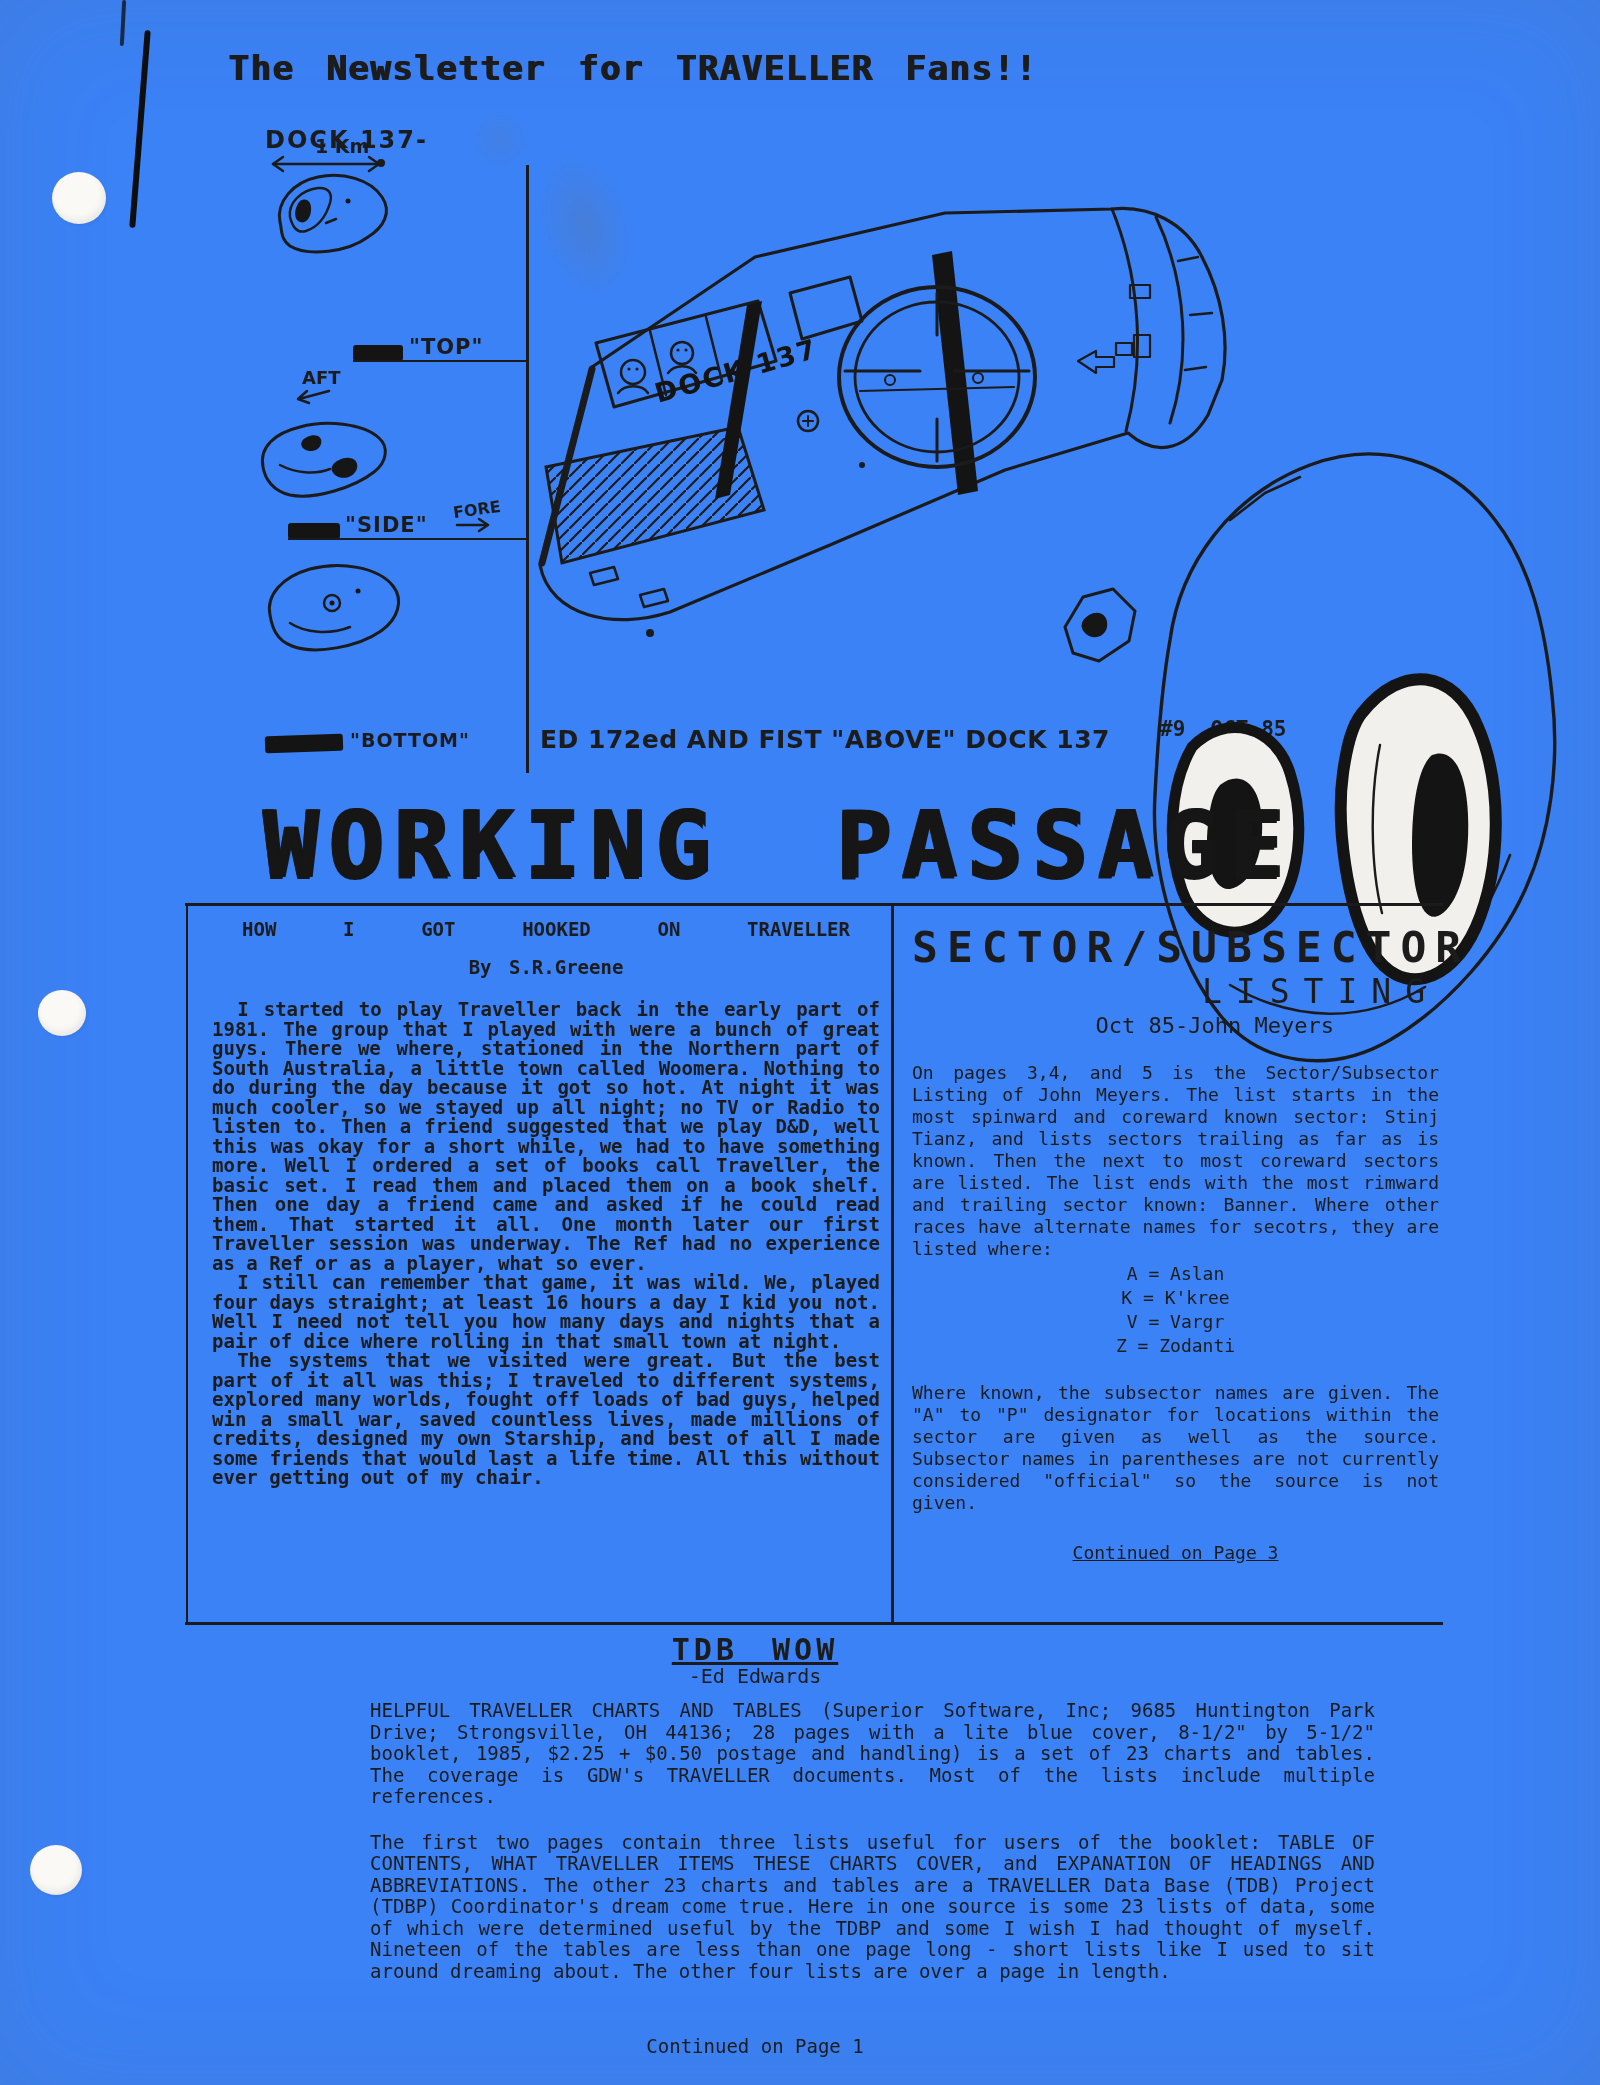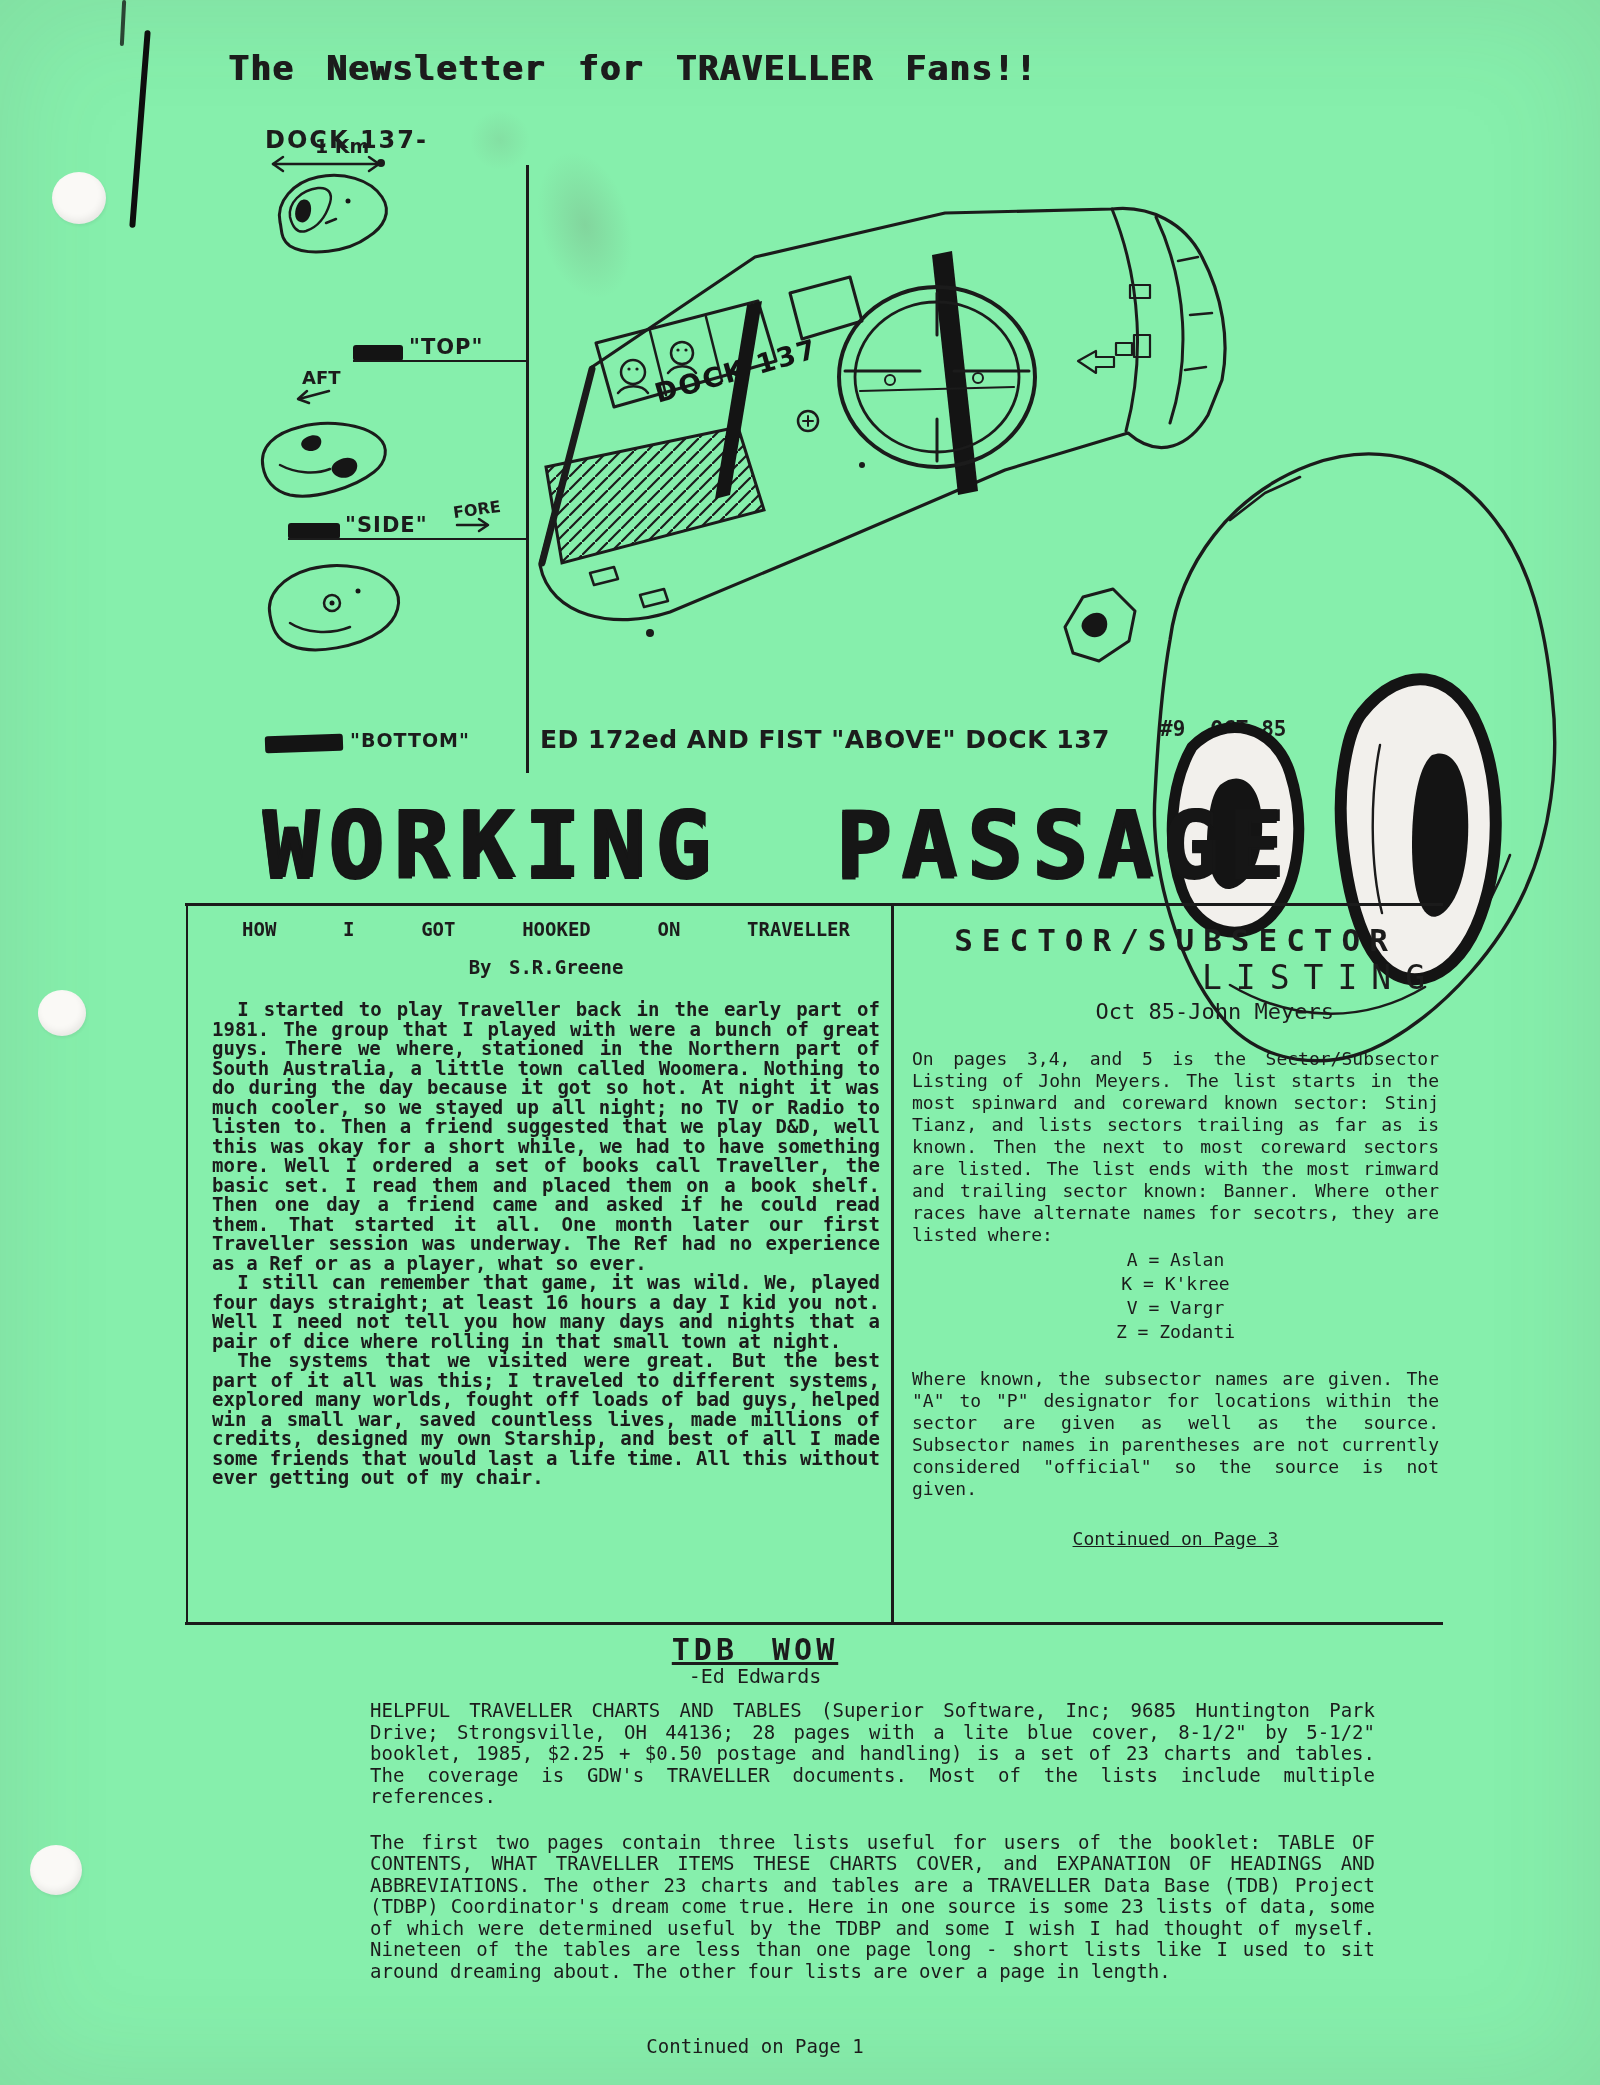--- a/index.html
+++ b/index.html
@@ -1,17 +1,17 @@
 <!DOCTYPE html>
 <html><head>
 <meta charset="utf-8">
 <style>
   html,body{margin:0;padding:0;background:#cfccc6;}
   #page{position:relative;width:1600px;height:2085px;margin:0 auto;overflow:hidden;
-        background:#86efac;
+        background:#3b82f6;
         box-shadow:inset 0 0 120px rgba(90,85,75,.12);
         font-family:"DejaVu Sans Mono",monospace;color:#1c1c1c;}
   .abs{position:absolute;}
   .hand{font-family:"DejaVu Sans",sans-serif;font-weight:700;}
   
   .masthead{font-size:34px;font-weight:bold;letter-spacing:1.5px;word-spacing:10px;
             text-shadow:1.5px 0 0 #1c1c1c;white-space:nowrap;}
   
   .bigtitle{font-size:92px;font-weight:bold;letter-spacing:10px;word-spacing:50px;
             text-shadow:3px 0 0 #161616,0 2px 0 #161616;white-space:nowrap;color:#161616;}
@@ -23,21 +23,21 @@
   .bar{display:inline-block;background:#141414;border-radius:3px;}
   .caption{font-family:"DejaVu Sans",sans-serif;font-weight:700;font-size:25px;letter-spacing:.5px;white-space:nowrap;}
   .issue{font-size:21px;font-weight:bold;white-space:pre;}
   
   .lefthead{display:flex;justify-content:space-between;font-size:19px;font-weight:bold;}
   .byline-c{text-align:center;font-size:19px;font-weight:bold;word-spacing:6px;}
   .bodyL{font-size:19px;font-weight:bold;line-height:19.5px;text-align:justify;letter-spacing:0;}
   .bodyL p{margin:0;text-indent:2.2ch;}
   .bodyR{font-size:18px;line-height:22px;text-align:justify;}
   .bodyR p{margin:0 0 20px 0;}
-  .rhead1{font-size:31px;font-weight:bold;letter-spacing:9px;text-align:center;white-space:nowrap;}
+  .rhead1{font-size:43px;font-weight:bold;letter-spacing:9px;text-align:center;white-space:nowrap;}
   .rhead2{font-size:33px;font-weight:normal;letter-spacing:14px;text-align:right;}
   .rmeta{display:flex;justify-content:flex-end;font-size:22px;padding:2px 105px 0 45px;}
   .keylist{font-size:18px;line-height:24px;text-align:center;}
   .continued{font-size:18px;text-align:center;}
   .bodyB{font-size:19px;line-height:21.5px;text-align:justify;}
   .bodyB p{margin:0 0 24px 0;}
   .tdbtitle{font-size:30px;font-weight:bold;letter-spacing:4px;word-spacing:12px;text-align:center;}
   .tdbby{font-size:20px;text-align:center;}
   
   .hole{border-radius:50%;background:#faf9f6;

